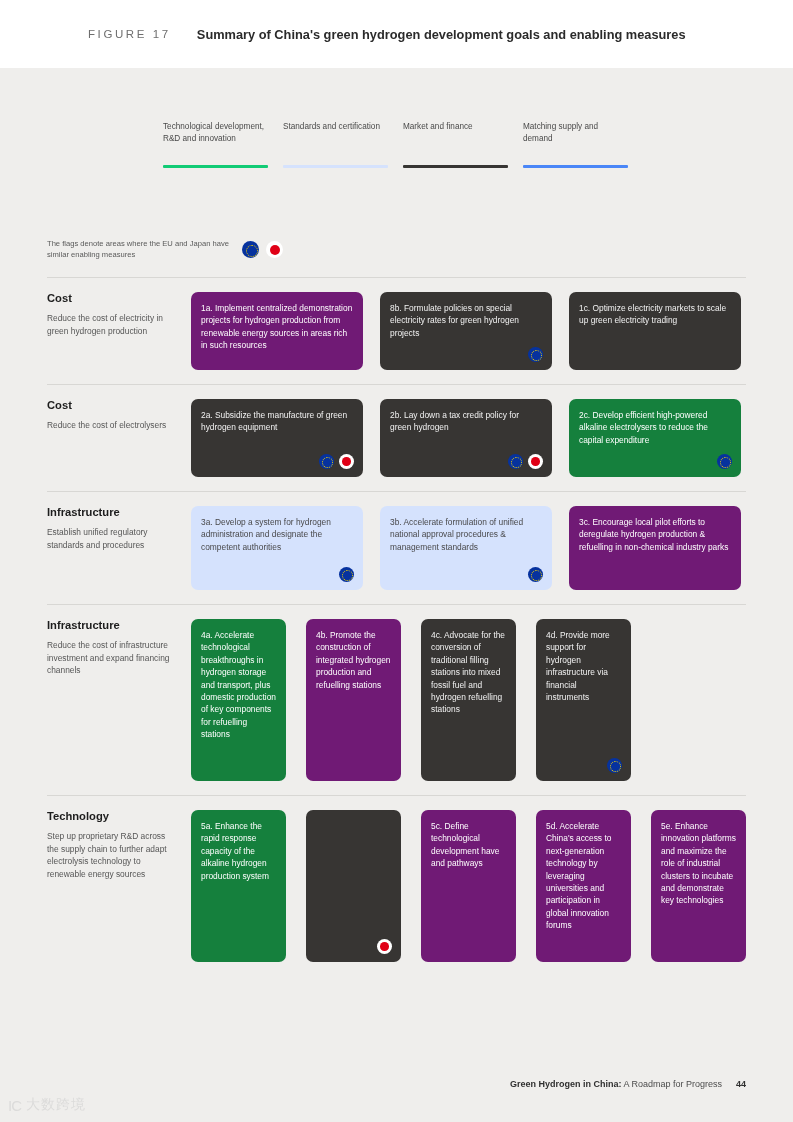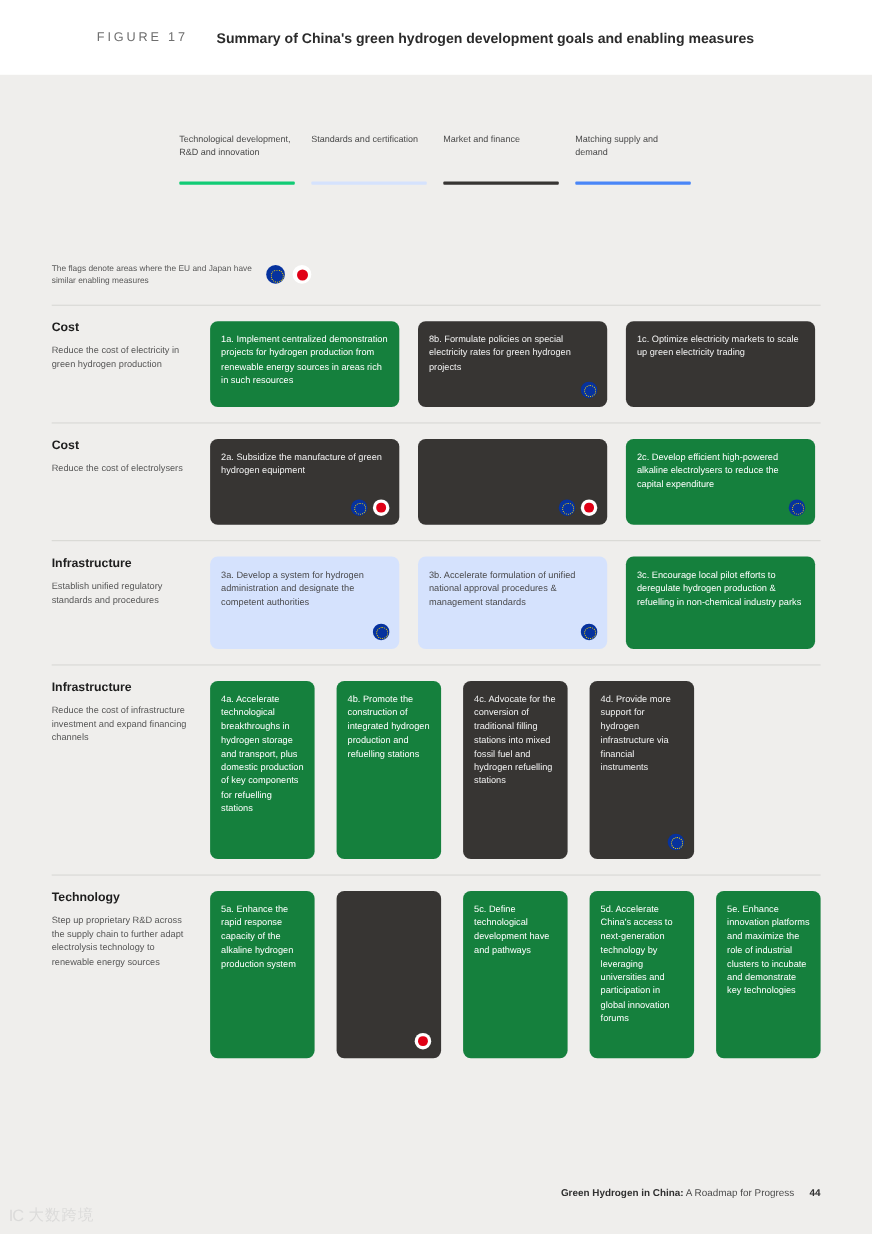--- a/index.html
+++ b/index.html
@@ -98,21 +98,21 @@
     position: relative; border-radius: 7px; padding: 10px 10px 10px 10px;
     margin-right: 17px; overflow: hidden;
   }
   .card:last-child { margin-right: 0; }
   .card .ctext { font-size: 8.4px; line-height: 12.4px; }
   .card .cflags {
     position: absolute; right: 9px; bottom: 8px; display: flex; gap: 5px; align-items: center;
   }
 
   
-  .c-blue   { background: #15803d; }
+  .c-blue   { background: #701a75; }
   .c-blue   .ctext { color: #ffffff; }
   .c-dark   { background: #373533; }
   .c-dark   .ctext { color: #f2f2f2; }
   .c-green  { background: #15803d; }
   .c-green  .ctext { color: #ffffff; }
   .c-ltblue { background: #d5e2fd; }
   .c-ltblue .ctext { color: #49494b; }
 
   
   .r3 .card, .r1 .card, .r2 .card { width: 172px; flex: 0 0 172px; min-height: 78px; }
@@ -214,20 +214,21 @@
           </div>
           <div class="cards">
             <div class="card c-dark">
               <div class="ctext">2a. Subsidize the manufacture of green hydrogen equipment</div>
               <div class="cflags">
                 <span class="flag sm eu"></span>
                 <span class="flag sm jp"></span>
               </div>
             </div>
             <div class="card c-dark">
+              <div class="ctext">2b. Lay down a tax credit policy for green hydrogen</div>
               <div class="cflags">
                 <span class="flag sm eu"></span>
                 <span class="flag sm jp"></span>
               </div>
             </div>
             <div class="card c-green">
               <div class="ctext">2c. Develop efficient high-powered alkaline electrolysers to reduce the capital expenditure</div>
               <div class="cflags">
                 <span class="flag sm eu"></span>
               </div>

